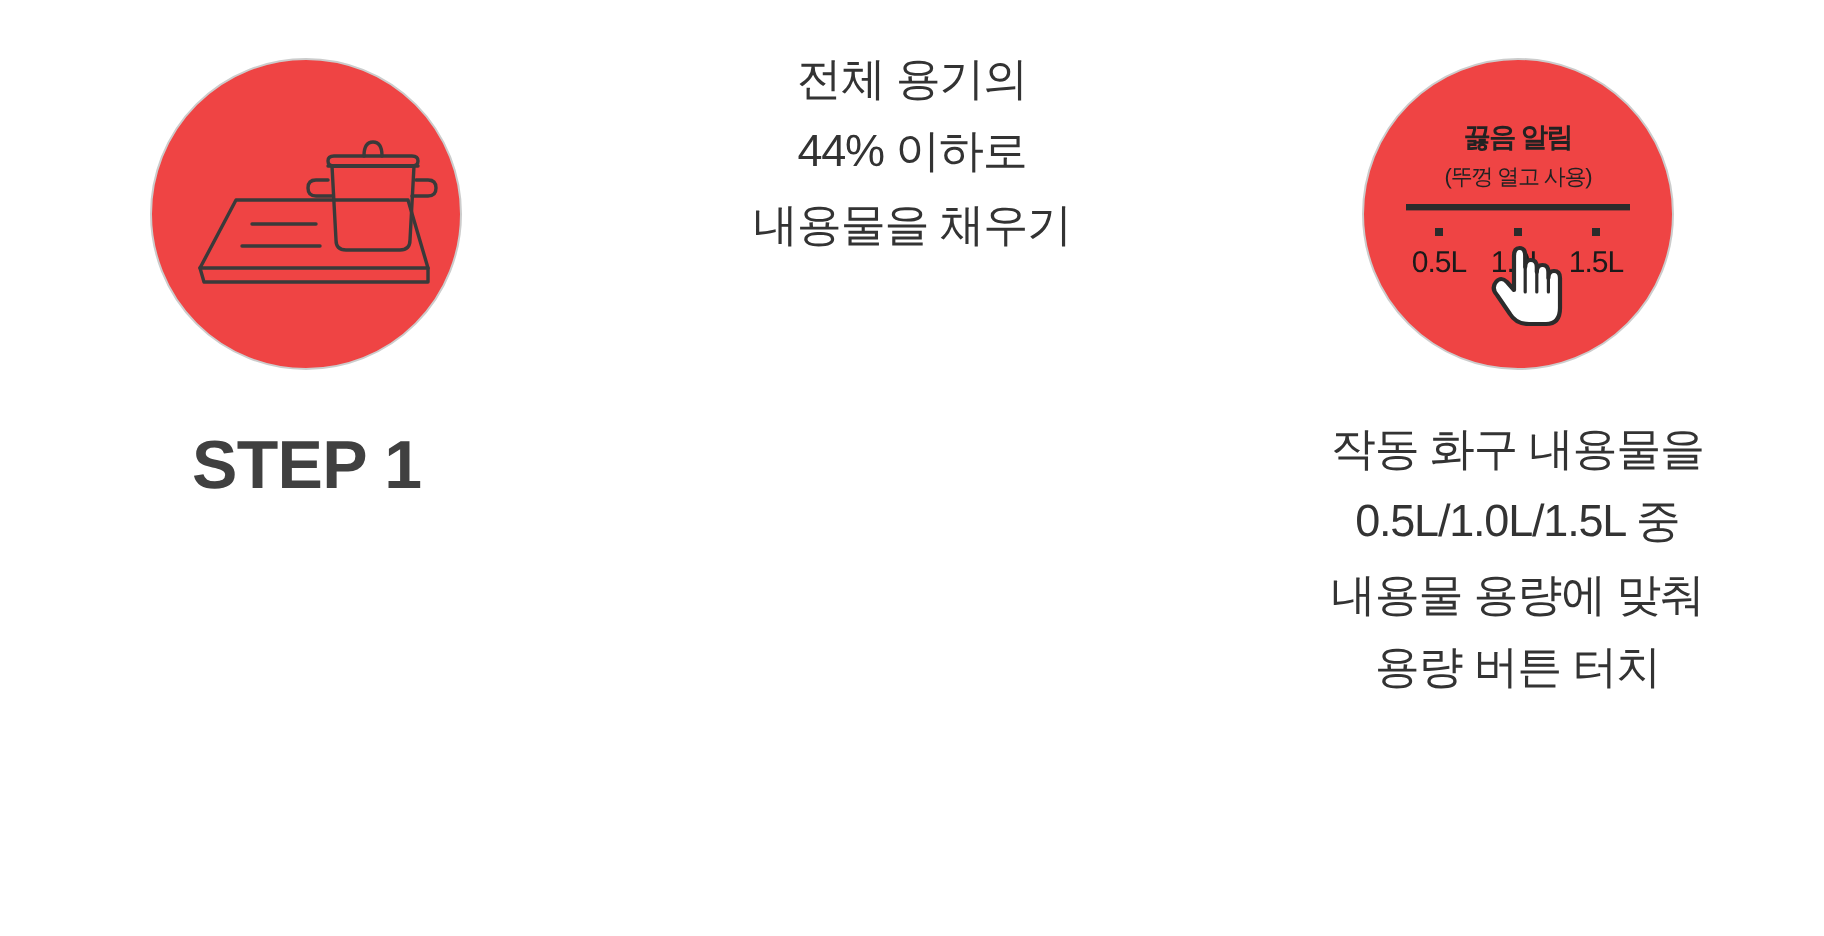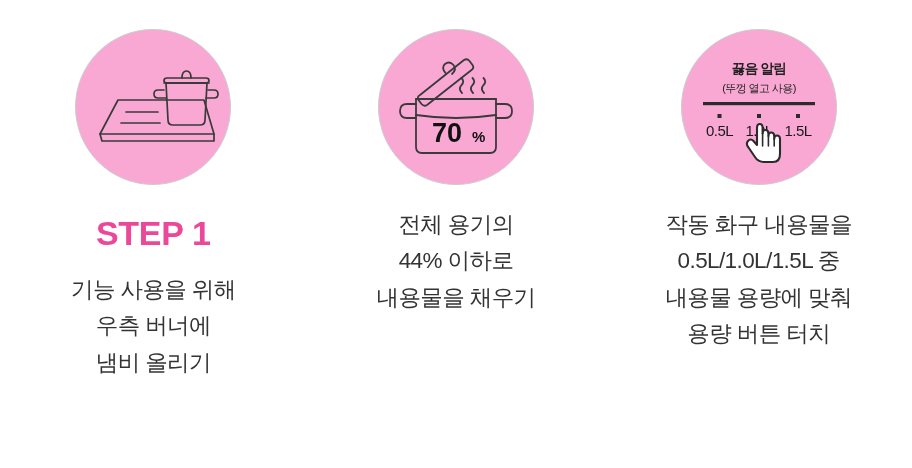--- a/index.html
+++ b/index.html
@@ -32,34 +32,34 @@
     text-align: center;
   }
 
   
   .icon-circle {
     width: 156px;
     height: 156px;
     margin-top: 29px;
     border: 1.4px solid #cccccc;
     border-radius: 50%;
-    background: #f9a8d4;
+    background: #ef4444;
     position: relative;
     display: flex;
     align-items: center;
     justify-content: center;
     box-sizing: border-box;
   }
   .icon-circle svg { display: block; overflow: visible; }
 
   
   .step-title {
     font-size: 34px;
     font-weight: bold;
-    color: #ec4899;
+    color: #404040;
     letter-spacing: -0.3px;
     line-height: 1;
     margin-top: 31px;
   }
 
   
   .step-desc {
     margin-top: 22px;
     font-size: 22.5px;
     line-height: 1.62;
@@ -124,53 +124,24 @@
           <path d="M94 26 Q94 19 98.5 19 Q103 19 103 26"></path>
 
           <path d="M76 38 L70 38 Q66 38 66 42 Q66 46 70 46 L78 46"></path>
 
           <path d="M120 38 L126 38 Q130 38 130 42 Q130 46 126 46 L118 46"></path>
         </g>
       </svg>
     </div>
 
     <div class="step-title">STEP 1</div>
-    <div class="step-desc">기능 사용을 위해
-우측 버너에
-냄비 올리기</div>
   </div>
 
   <div class="step-col">
 
-    <div class="icon-circle">
-      <svg width="120" height="116" viewBox="0 0 120 116">
-        <g fill="none" stroke="#3a3a3a" stroke-width="1.8" stroke-linejoin="round" stroke-linecap="round">
-
-          <path d="M24 46 L68 11 Q71 9 73.5 12 L76.5 16 Q78.5 19 75.5 21 L31 56 Q28 58 25.5 55 L22.5 51 Q20.5 48 24 46 Z"></path>
-
-          <path d="M49.5 24 Q45 18.5 49 15 Q53.5 11.5 57.5 16 Q61 20.5 56 25"></path>
-
-          <path d="M66 44 Q62 40 65.5 36 Q69 32.5 65.5 29"></path>
-          <path d="M77 44 Q73 40 76.5 36 Q80 32.5 76.5 29"></path>
-          <path d="M88 44 Q84 40 87.5 36 Q91 32.5 87.5 29"></path>
-
-          <path d="M20 50 L100 50 L100 98 Q100 104 94 104 L26 104 Q20 104 20 98 Z"></path>
-
-          <path d="M20 66 Q60 72 100 66"></path>
-
-          <path d="M20 50 L100 50"></path>
-
-          <path d="M20 55 L11 55 Q4 55 4 62 Q4 69 11 69 L20 69"></path>
-
-          <path d="M100 55 L109 55 Q116 55 116 62 Q116 69 109 69 L100 69"></path>
-        </g>
-        <text class="pct-big" x="36" y="93">70</text>
-        <text class="pct-small" x="76" y="93">%</text>
-      </svg>
-    </div>
 
     <div class="step-desc">전체 용기의
 44% 이하로
 내용물을 채우기</div>
   </div>
 
   <div class="step-col">
 
     <div class="icon-circle">
       <svg width="140" height="120" viewBox="0 0 140 120">

